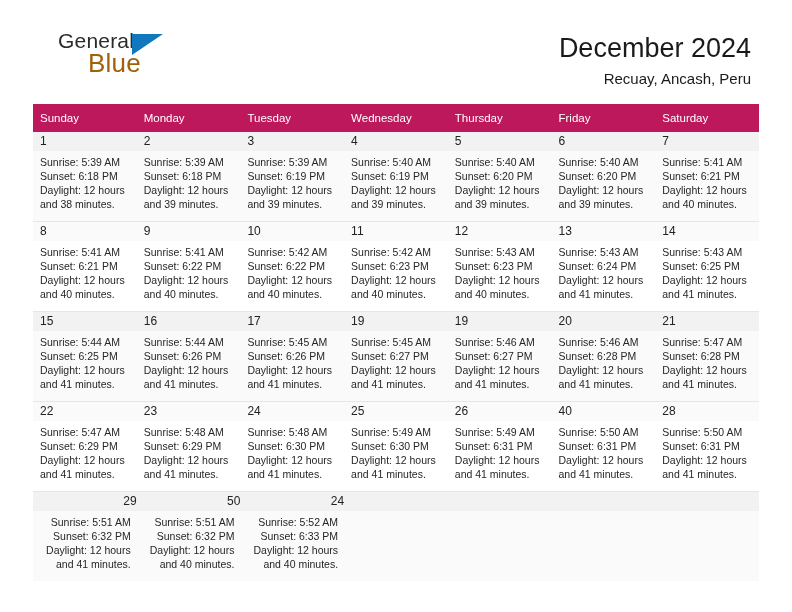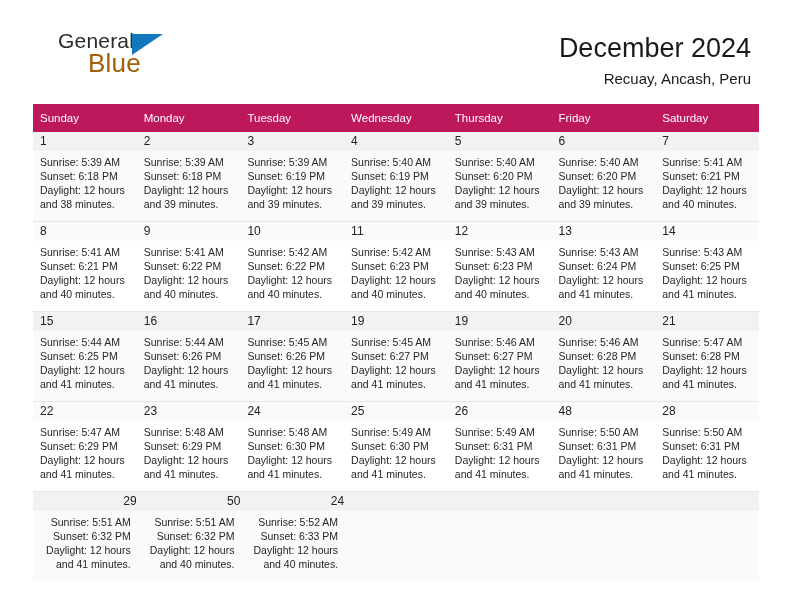--- a/index.html
+++ b/index.html
@@ -411,21 +411,21 @@
           <td>
             <div class="daynum-band">26</div>
             <div class="cell-body">
               <div>Sunrise: 5:49 AM</div>
               <div>Sunset: 6:31 PM</div>
               <div>Daylight: 12 hours</div>
               <div>and 41 minutes.</div>
             </div>
           </td>
           <td>
-            <div class="daynum-band">48</div>
+            <div class="daynum-band">40</div>
             <div class="cell-body">
               <div>Sunrise: 5:50 AM</div>
               <div>Sunset: 6:31 PM</div>
               <div>Daylight: 12 hours</div>
               <div>and 41 minutes.</div>
             </div>
           </td>
           <td>
             <div class="daynum-band">28</div>
             <div class="cell-body">

